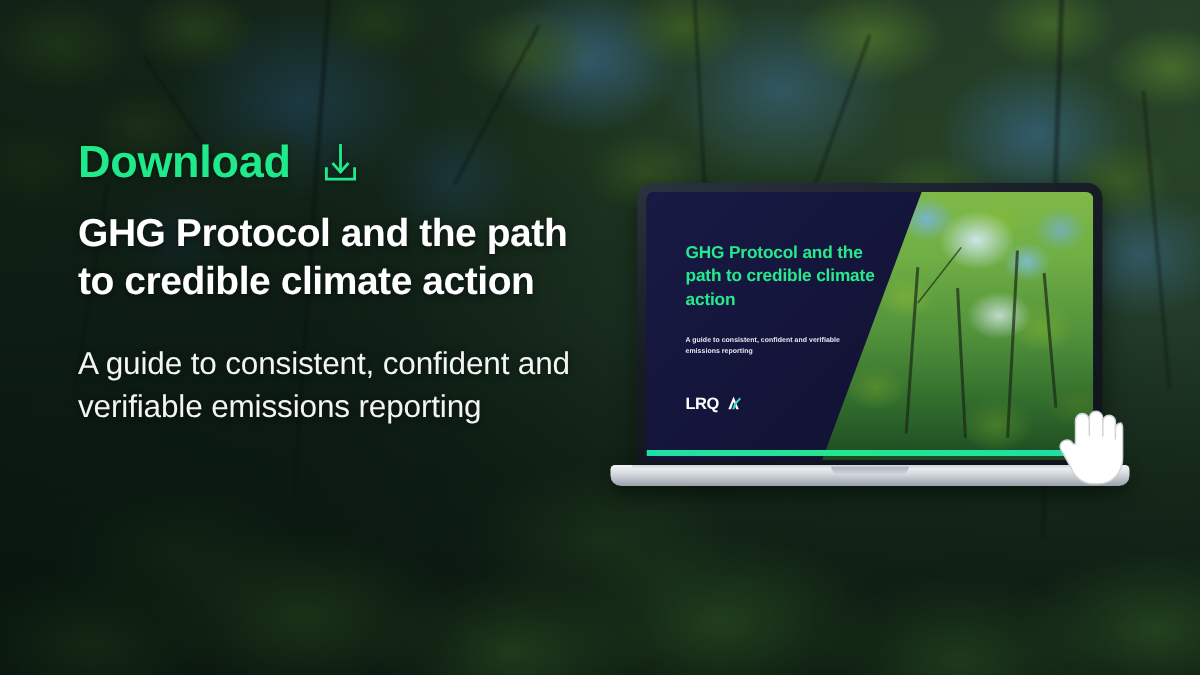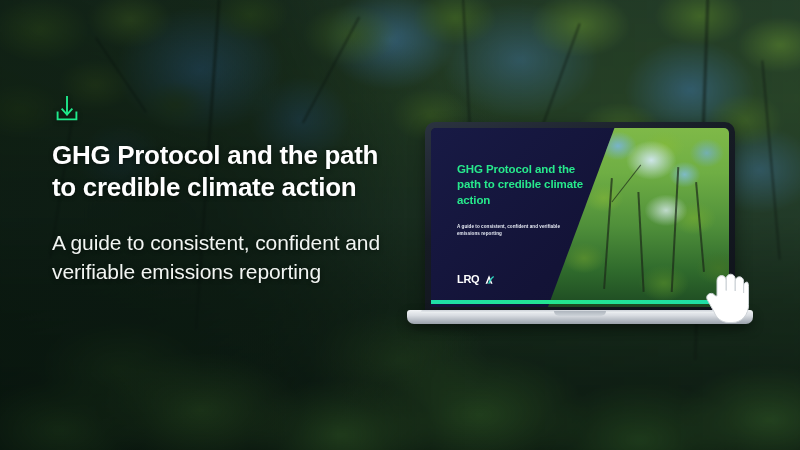--- a/index.html
+++ b/index.html
@@ -147,21 +147,21 @@
     position:absolute; left:26px; top:34px; width:140px;
     font-size:11.5px; font-weight:bold; color:#27e98c;
     line-height:1.34; letter-spacing:-.1px; z-index:3;
   }
   .screen-sub {
     position:absolute; left:26px; top:96px; width:110px;
     font-size:4.6px; font-weight:bold; color:#e6eaf4;
     line-height:1.5; letter-spacing:.05px; z-index:3;
   }
 
-  .screen-logo { position:absolute; left:26px; bottom:16px; z-index:3; display:block; }
+  .screen-logo { position:absolute; left:26px; bottom:26px; z-index:3; display:block; }
 
   .screen-bar {
     position:absolute; left:0; right:0; bottom:3px; height:4px;
     background:linear-gradient(90deg,#1fdfa6 0%, #24e58f 45%, #1fdca8 100%);
     z-index:4;
   }
 
   
   .base {
     position:absolute; left:0; bottom:0; width:346px; height:14px;
@@ -205,20 +205,21 @@
       <div class="trunk" style="left:770px;top:60px;width:2px;height:200px;transform:rotate(-5deg);"></div>
     </div>
     <div class="bg-foliage-bottom"></div>
     <div class="bg-blur"></div>
     <div class="bg-overlay"></div>
   </div>
 
   <div class="copy">
 
     <div class="dl-row">
+      <div class="dl-label">Download</div>
       <span class="dl-icon dl-arrow-shadow">
         <svg viewBox="0 0 30 30" width="30" height="30" aria-hidden="true">
           <g fill="none" stroke="#1fe98b" stroke-width="1.9" stroke-linecap="square">
             <line x1="15" y1="3" x2="15" y2="20.2"></line>
             <polyline points="10.3,15.4 15,20.6 19.7,15.4"></polyline>
             <polyline points="5.6,18.4 5.6,25.4 24.4,25.4 24.4,18.4"></polyline>
           </g>
         </svg>
       </span>
     </div>

